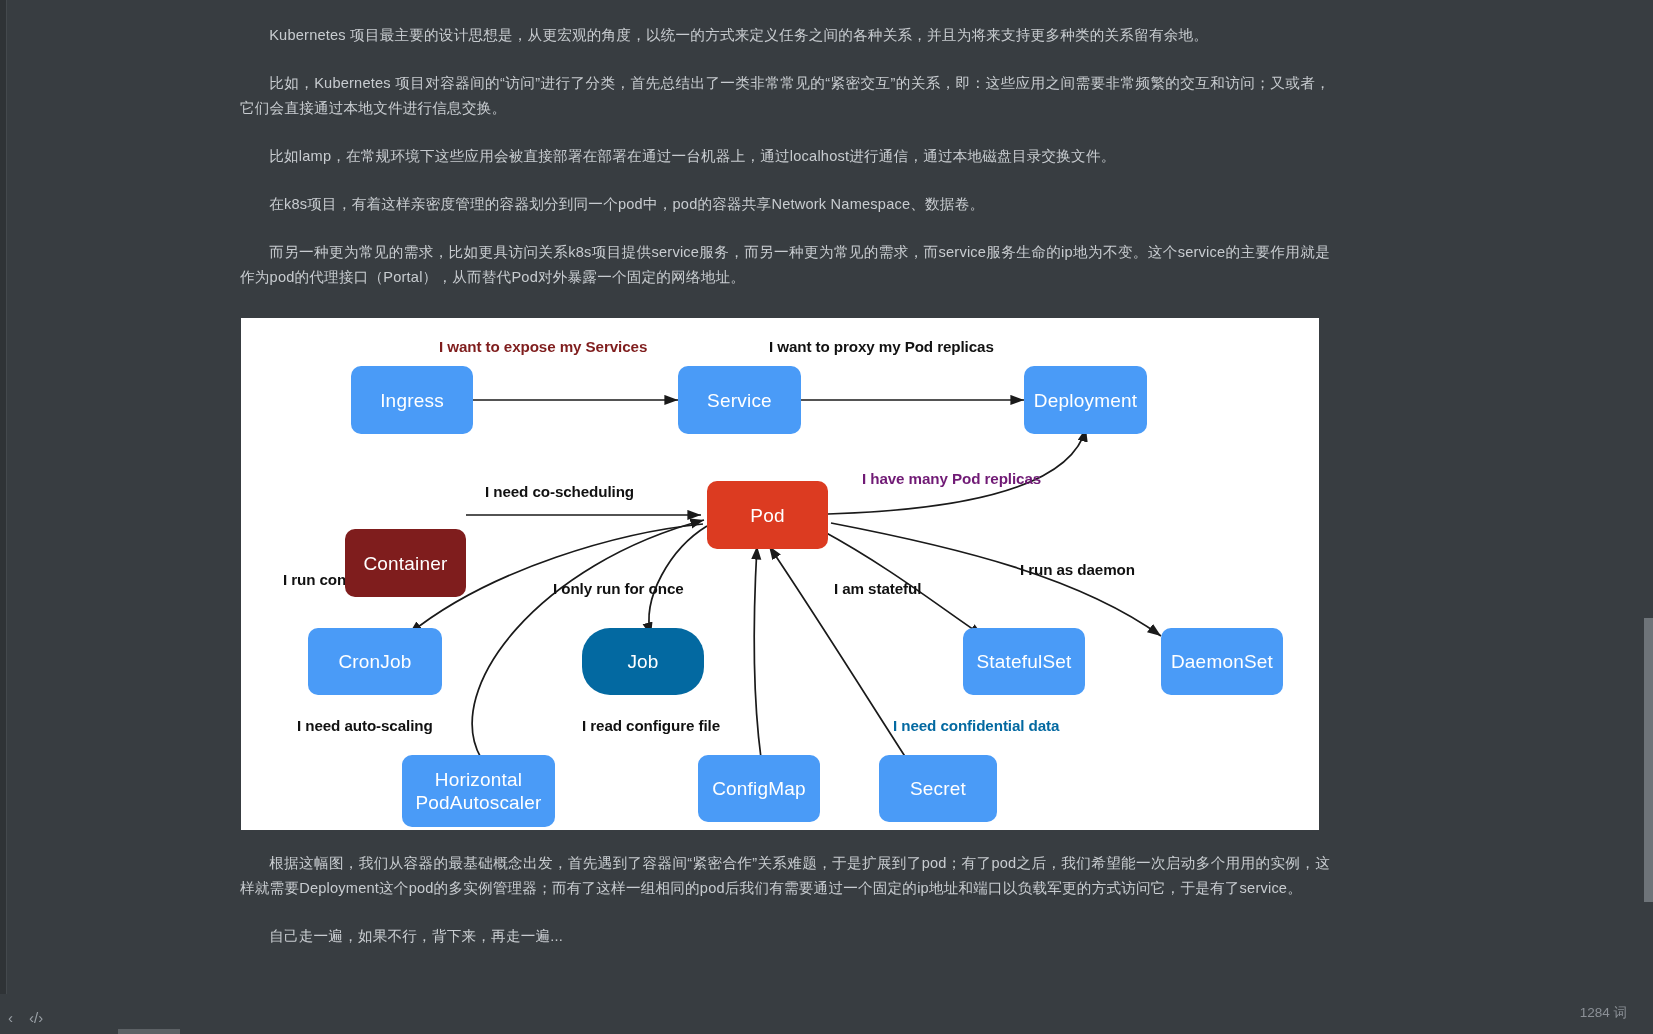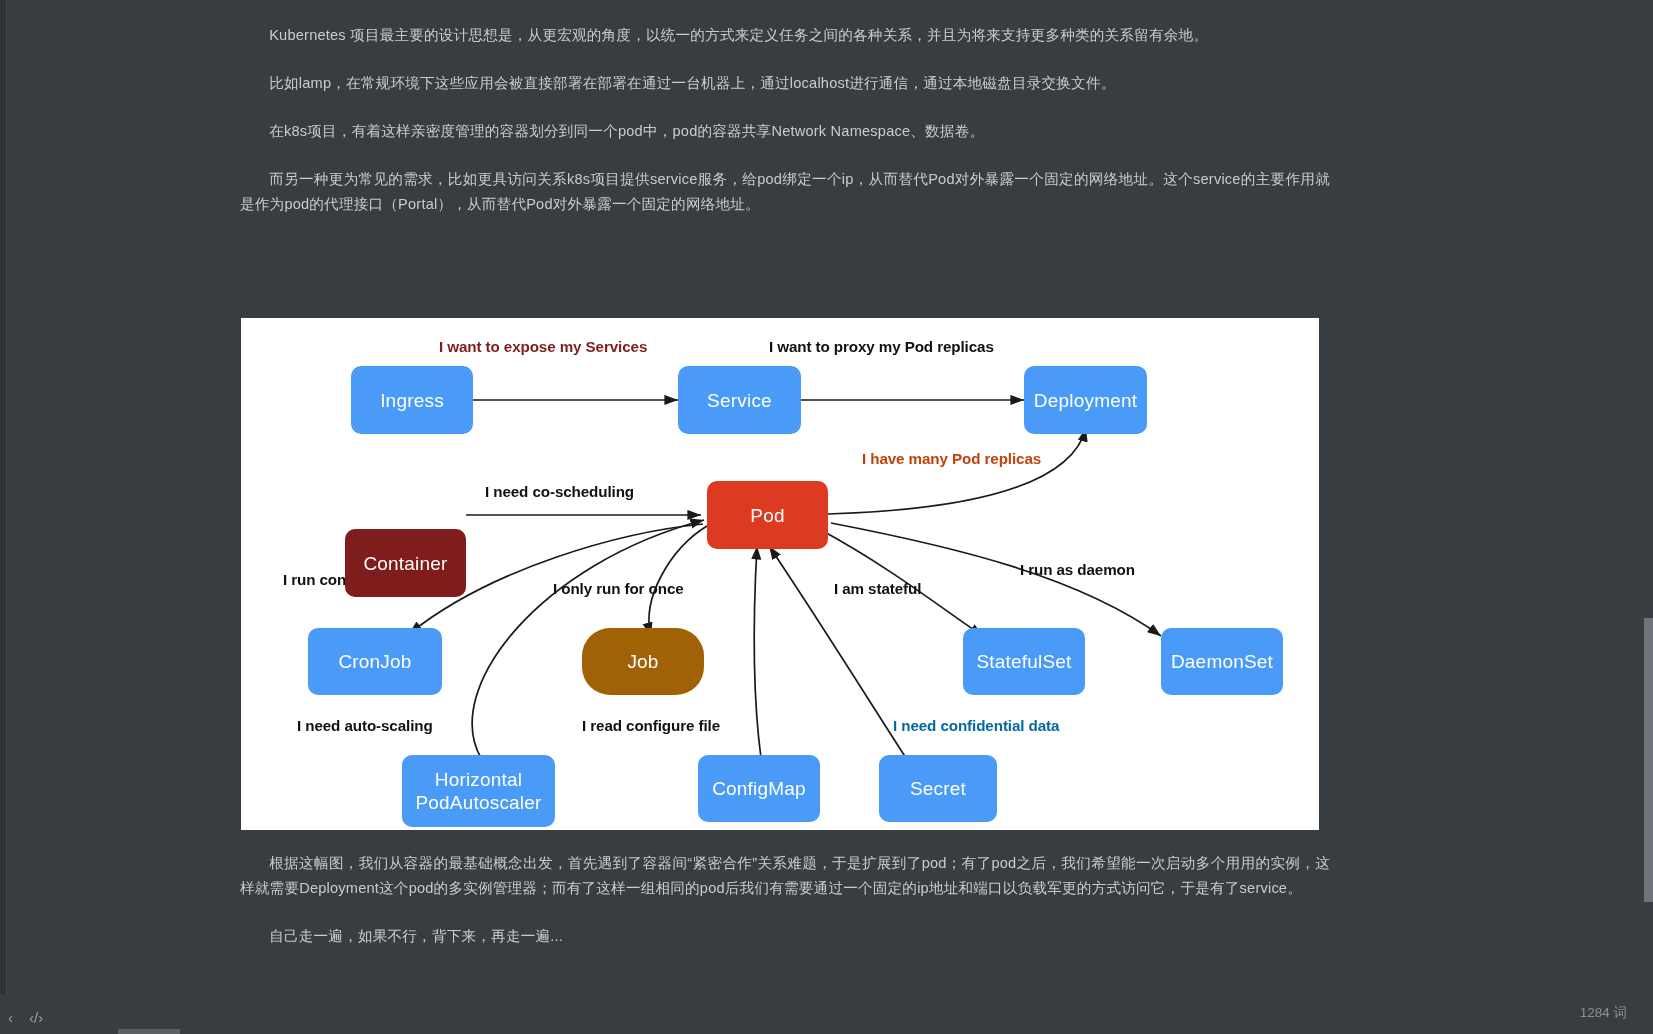--- a/index.html
+++ b/index.html
@@ -109,23 +109,24 @@
 </style>
 </head>
 <body>
 
 <div id="app">
 
   <div class="left-gutter"></div>
 
   <div class="doc" style="top:0px;">
     <p class="para first">Kubernetes 项目最主要的设计思想是，从更宏观的角度，以统一的方式来定义任务之间的各种关系，并且为将来支持更多种类的关系留有余地。</p>
+    <p class="para">比如，Kubernetes 项目对容器间的“访问”进行了分类，首先总结出了一类非常常见的“紧密交互”的关系，即：这些应用之间需要非常频繁的交互和访问；又或者，它们会直接通过本地文件进行信息交换。</p>
     <p class="para">比如lamp，在常规环境下这些应用会被直接部署在部署在通过一台机器上，通过localhost进行通信，通过本地磁盘目录交换文件。</p>
     <p class="para">在k8s项目，有着这样亲密度管理的容器划分到同一个pod中，pod的容器共享Network Namespace、数据卷。</p>
-    <p class="para">而另一种更为常见的需求，比如更具访问关系k8s项目提供service服务，给pod绑定一个ip，从而替代Pod对外暴露一个固定的网络地址。这个service的主要作用就是作为pod的代理接口（Portal），从而替代Pod对外暴露一个固定的网络地址。</p>
+    <p class="para">而另一种更为常见的需求，比如更具访问关系k8s项目提供service服务，而另一种更为常见的需求，而service服务生命的ip地为不变。这个service的主要作用就是作为pod的代理接口（Portal），从而替代Pod对外暴露一个固定的网络地址。</p>
   </div>
 
   <div class="figure">
     <div class="fig-inner">
 
       <svg class="edges" viewBox="0 0 1078 512">
         <defs>
           <marker id="ah" markerWidth="9" markerHeight="9" refX="8" refY="3" orient="auto" markerUnits="strokeWidth">
             <path d="M0,0 L8,3 L0,6 z" fill="#1a1a1a"></path>
           </marker>
@@ -151,21 +152,21 @@
           <path d="M240,440 C200,370 300,245 463,202"></path>
 
           <path d="M520,440 C512,380 512,300 516,228"></path>
 
           <path d="M665,440 C620,370 570,290 528,228"></path>
         </g>
       </svg>
 
       <div class="edge-label" style="left: 198px; top: 20px; color: #7f1d1d;">I want to expose my Services</div>
       <div class="edge-label" style="left: 528px; top: 20px; color: rgb(17, 17, 17);">I want to proxy my Pod replicas</div>
-      <div class="edge-label" style="left: 621px; top: 132px; color: #c2410c;">I have many Pod replicas</div>
+      <div class="edge-label" style="left: 621px; top: 152px; color: #701a75;">I have many Pod replicas</div>
       <div class="edge-label" style="left: 244px; top: 165px; color: rgb(17, 17, 17);">I need co-scheduling</div>
       <div class="edge-label" style="left: 42px; top: 253px; color: rgb(17, 17, 17);">I run confidential</div>
       <div class="edge-label" style="left: 312px; top: 262px; color: rgb(17, 17, 17);">I only run for once</div>
       <div class="edge-label" style="left: 593px; top: 262px; color: rgb(17, 17, 17);">I am stateful</div>
       <div class="edge-label" style="left: 779px; top: 243px; color: rgb(17, 17, 17);">I run as daemon</div>
       <div class="edge-label" style="left: 56px; top: 399px; color: rgb(17, 17, 17);">I need auto-scaling</div>
       <div class="edge-label" style="left: 341px; top: 399px; color: rgb(17, 17, 17);">I read configure file</div>
       <div class="edge-label" style="left: 652px; top: 399px; color: #0369a1;">I need confidential data</div>
 
       <div class="node blue" style="left: 110px; top: 48px; width: 122px; height: 68px; background: rgb(74, 155, 247);">
@@ -185,21 +186,21 @@
       </div>
 
       <div class="node red" style="left: 466px; top: 163px; width: 121px; height: 68px; background: rgb(220, 59, 33);">
         <span>Pod</span>
       </div>
 
       <div class="node blue" style="left: 67px; top: 310px; width: 134px; height: 67px; background: rgb(74, 155, 247);">
         <span>CronJob</span>
       </div>
 
-      <div class="node blue" style="left: 341px; top: 310px; width: 122px; height: 67px; background: #a16207; border-radius: 28px;">
+      <div class="node blue" style="left: 341px; top: 310px; width: 122px; height: 67px; background: #0369a1; border-radius: 28px;">
         <span>Job</span>
       </div>
 
       <div class="node blue" style="left: 722px; top: 310px; width: 122px; height: 67px; background: rgb(74, 155, 247);">
         <span>StatefulSet</span>
       </div>
 
       <div class="node blue" style="left: 920px; top: 310px; width: 122px; height: 67px; background: rgb(74, 155, 247);">
         <span>DaemonSet</span>
       </div>

